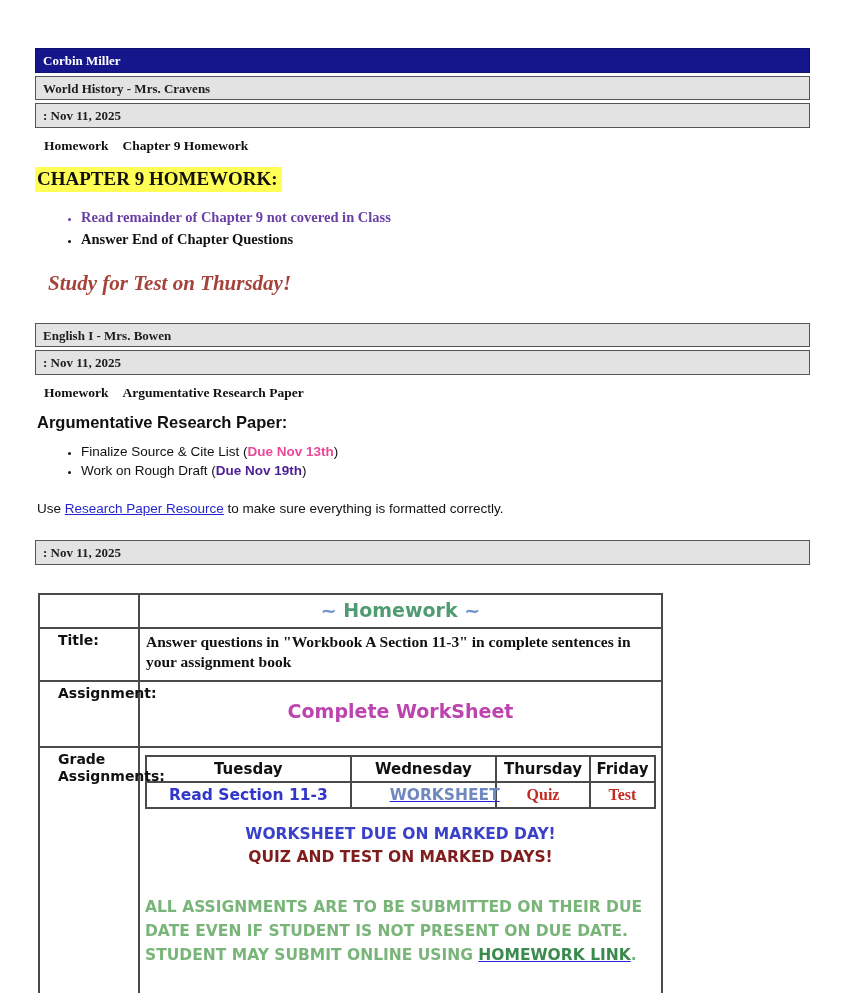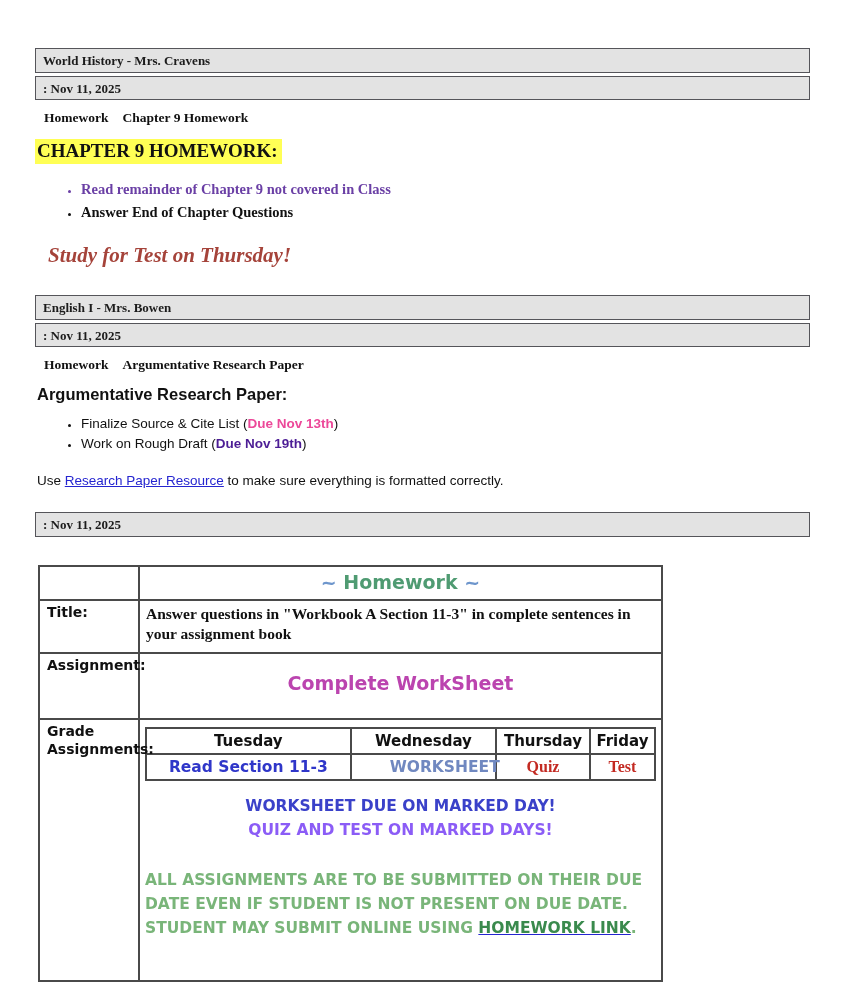--- a/index.html
+++ b/index.html
@@ -78,21 +78,21 @@
   table.hw-table {
     border-collapse: collapse;
     width: 625px;
     margin: 28px 0 0 3px;
     table-layout: fixed;
     border: 2px solid #4a4a4a;
   }
   table.hw-table > tbody > tr > td {
     border: 2px solid #4a4a4a;
     vertical-align: top;
-    padding: 3px 7px;
+    padding: 3px 18px;
   }
   td.label-col {
     width: 100px;
     font: bold 14px/1.25 "DejaVu Sans", sans-serif;
   }
   td.hw-head-cell {
     text-align: center;
     font: bold 19px "DejaVu Sans", sans-serif;
     color: #4f9b72;
     padding: 4px 0 6px 0 !important;
@@ -124,49 +124,53 @@
   }
   table.week-table th { font: bold 15px "DejaVu Sans", sans-serif; }
   .col-tue { width: 40.2%; }
   .col-wed { width: 28.6%; }
   .col-thu { width: 18.4%; }
   .col-fri { width: 12.8%; }
   .read-section { font: bold 15.5px "DejaVu Sans", sans-serif; color: #2f36c9; }
   a.worksheet-link {
     font: bold 15.5px "DejaVu Sans", sans-serif;
     color: #7088c0;
+    text-decoration: underline;
     text-decoration-color: #2525d0;
     cursor: pointer;
     margin-left: 36px;
   }
   .quiz-test { font: bold 16px "Liberation Serif", serif; color: #c32a22; }
 
   .notice { text-align: center; font: bold 15.5px/1.5 "DejaVu Sans", sans-serif; }
   .notice-blue { color: #3a41c9; margin-top: 14px; }
-  .notice-red  { color: #8b5cf6; }
+  .notice-red  { color: #7f1d1d; }
   .green-para {
     font: bold 15.5px/1.55 "DejaVu Sans", sans-serif;
     color: #79b579;
     margin-top: 26px;
     text-align: left;
   }
   a.submission-link {
     color: #3a8a4d;
     font-weight: bold;
     text-decoration: underline;
     text-decoration-color: #2525d0;
     cursor: pointer;
   }
 </style>
 </head>
 <body>
 
 <div class="page">
 
   <div>
+    <div class="bar blue">
+      <span>Corbin Miller</span>
+    </div>
     <div class="bar">
       <span>World History - Mrs. Cravens</span>
     </div>
     <div class="bar">
       <span>: Nov 11, 2025</span>
     </div>
 
     <div class="hw-line">
       <span>Homework</span><span class="hw-item">Chapter 9 Homework</span>
     </div>

